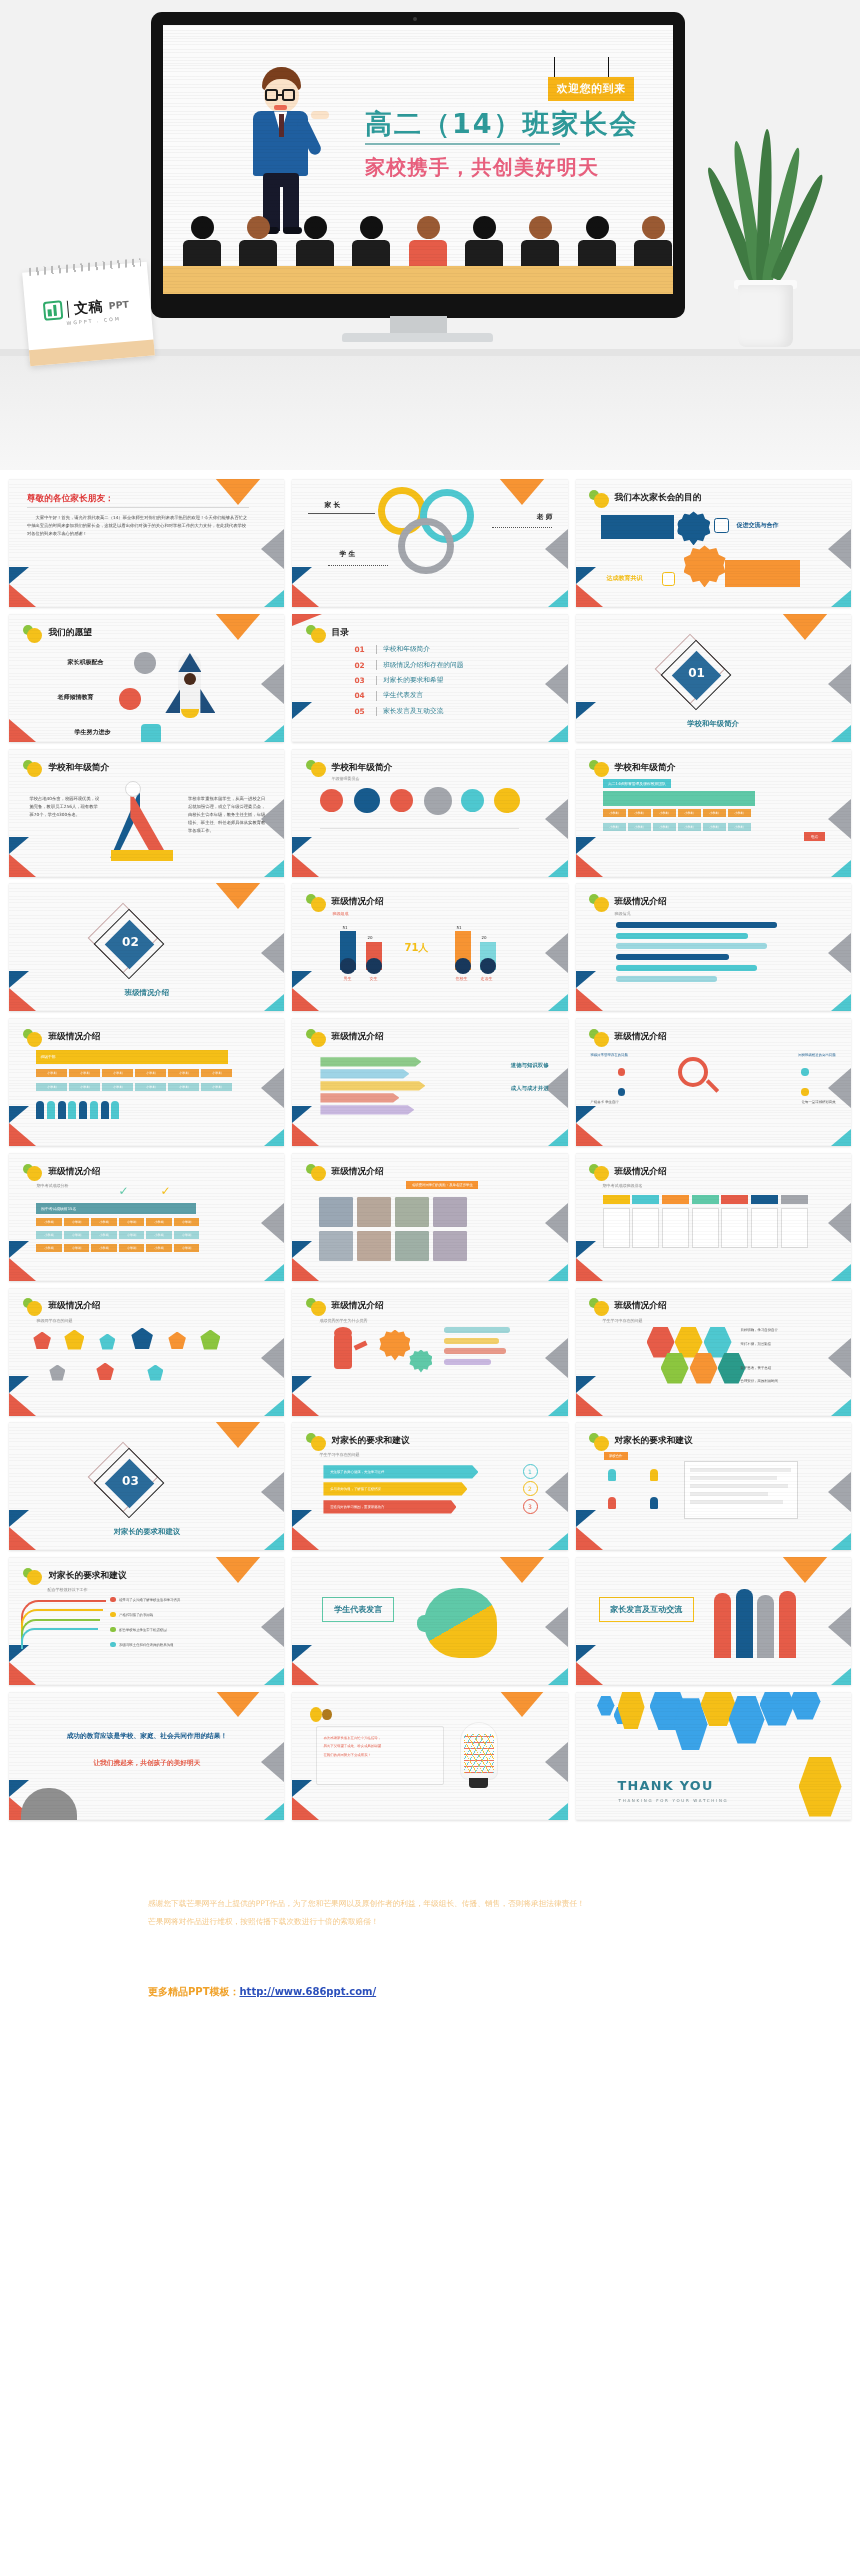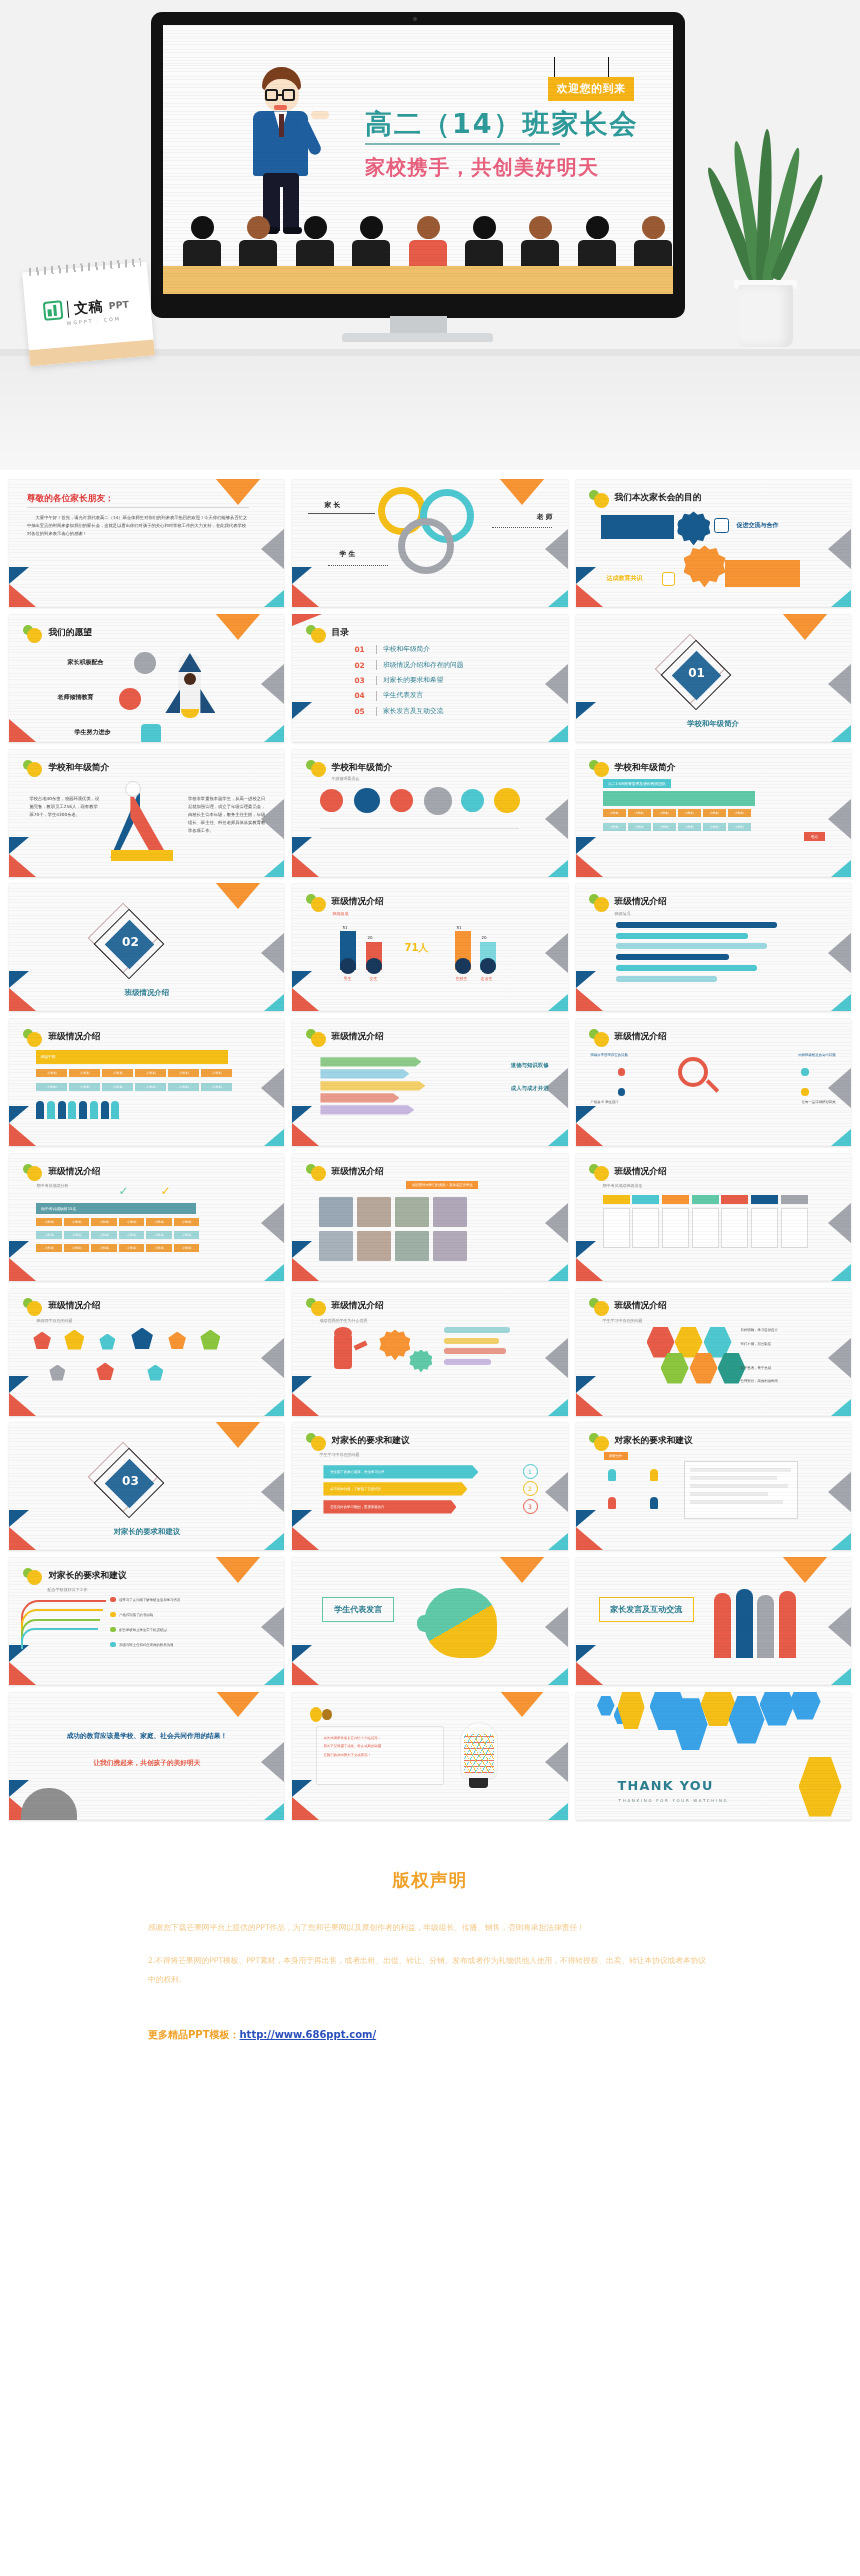--- a/index.html
+++ b/index.html
@@ -974,23 +974,22 @@
     <div class="hexa" style="left:223px;top:65px;width:43px;height:60px;background:#f5bf17"></div>
     <div style="position:absolute;left:42px;top:86px;font-size:12.8px;font-weight:bold;color:#2e7f92;letter-spacing:1.3px">THANK YOU</div>
     <div style="position:absolute;left:43px;top:106px;font-size:4px;color:#7a8b8e;letter-spacing:1.7px">THANKING FOR YOUR WATCHING</div>
     <div class="scan"></div>
   </div>
 
 </div>
 </div>
 
 <div class="copyright">
-  <div class="cp-title">版权声明</div>
   <div class="cp-body">
     <p>感谢您下载芒果网平台上提供的PPT作品，为了您和芒果网以及原创作者的利益，年级组长、传播、销售，否则将承担法律责任！</p>
+    <p>芒果网将对作品进行维权，按照传播下载次数进行十倍的索取赔偿！</p>
     <div class="cp-gap"></div>
-    <p>2.不得将芒果网的PPT模板、PPT素材，本身用于再出售，或者出租、出借、转让、分销、发布或者作为礼物供他人使用，不得转授权、出卖、转让本协议或者本协议中的权利。</p>
   </div>
   <div class="cp-footer">
     <span>更多精品PPT模板：</span><a href="#">http://www.686ppt.com/</a>
   </div>
 </div>
 
 
 </body></html>

